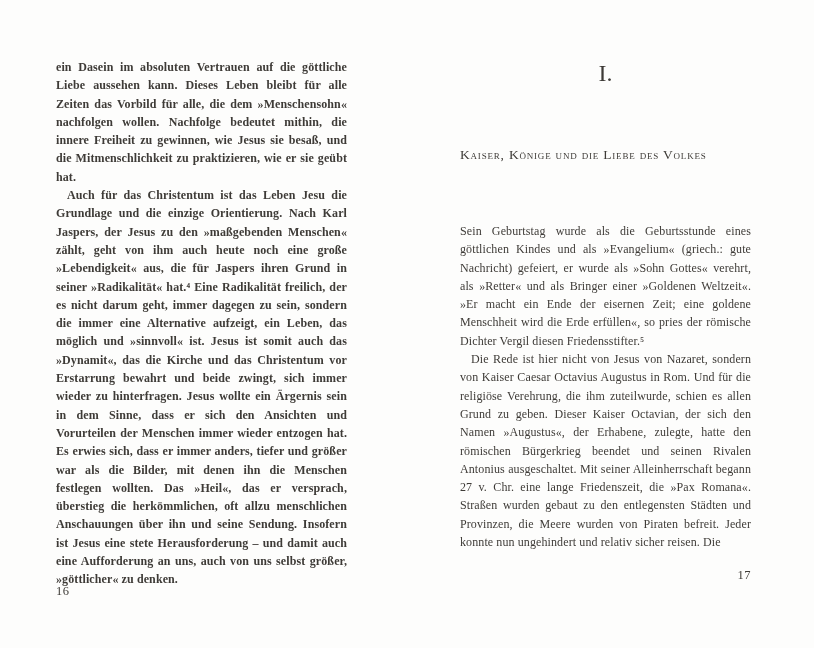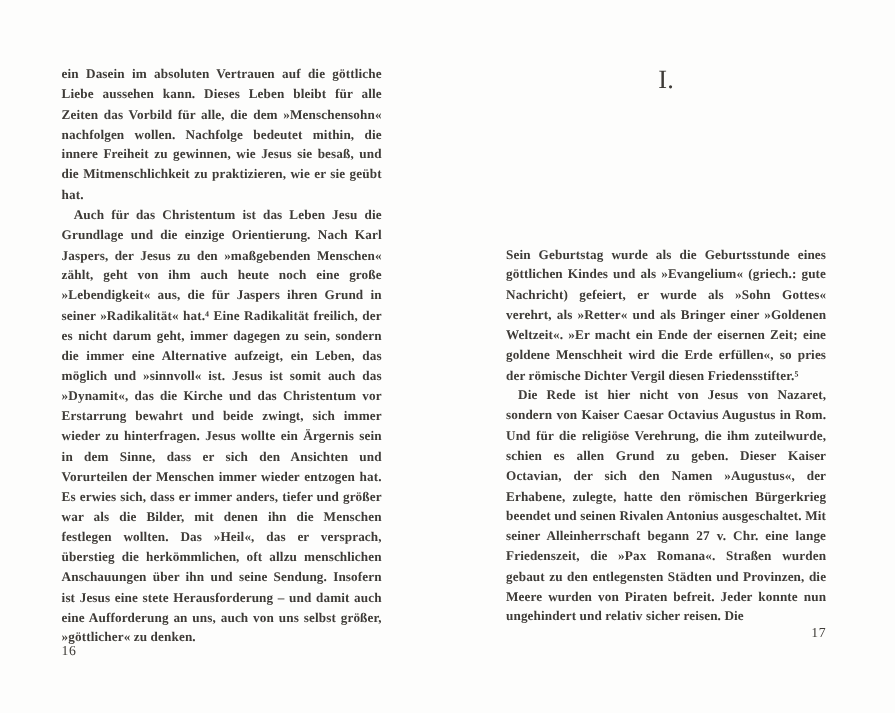--- a/index.html
+++ b/index.html
@@ -24,21 +24,21 @@
     position:absolute;
     width:291px;
     font-size:12px;
     line-height:18.3px;
     text-align:justify;
     hyphens:auto;
     -webkit-hyphens:auto;
     letter-spacing:0.1px;
   }
   .page-left .page-body{left:56px;top:58px;font-weight:bold;}
-  .page-right .page-body{left:53px;top:222px;font-weight:bold;} 
+  .page-right .page-body{left:53px;top:222px;} 
 
   .para{margin:0;}
   .para.indent{text-indent:11px;}
 
   .chapter-number{
     position:absolute;
     left:53px;width:291px;top:60px;
     font-size:24px;
     text-align:center;
     color:var(--ink);
@@ -71,20 +71,21 @@
   <section class="page page-left">
     <div class="page-body">
       <p class="para noindent" lang="de">ein Dasein im absoluten Vertrauen auf die göttliche Liebe aussehen kann. Dieses Leben bleibt für alle Zeiten das Vorbild für alle, die dem »Menschensohn« nachfolgen wollen. Nachfolge bedeutet mithin, die innere Freiheit zu gewinnen, wie Jesus sie besaß, und die Mitmenschlichkeit zu praktizieren, wie er sie geübt hat.</p>
       <p class="para indent" lang="de">Auch für das Christentum ist das Leben Jesu die Grundlage und die einzige Orientierung. Nach Karl Jaspers, der Jesus zu den »maßgebenden Menschen« zählt, geht von ihm auch heute noch eine große »Lebendigkeit« aus, die für Jaspers ihren Grund in seiner »Radikalität« hat.⁴ Eine Radikalität freilich, der es nicht darum geht, immer dagegen zu sein, sondern die immer eine Alternative aufzeigt, ein Leben, das möglich und »sinnvoll« ist. Jesus ist somit auch das »Dynamit«, das die Kirche und das Christentum vor Erstarrung bewahrt und beide zwingt, sich immer wieder zu hinterfragen. Jesus wollte ein Ärgernis sein in dem Sinne, dass er sich den Ansichten und Vorurteilen der Menschen immer wieder entzogen hat. Es erwies sich, dass er immer anders, tiefer und größer war als die Bilder, mit denen ihn die Menschen festlegen wollten. Das »Heil«, das er versprach, überstieg die herkömmlichen, oft allzu menschlichen Anschauungen über ihn und seine Sendung. Insofern ist Jesus eine stete Herausforderung – und damit auch eine Aufforderung an uns, auch von uns selbst größer, »göttlicher« zu denken.</p>
     </div>
     <div class="pagenum pagenum-left">16</div>
   </section>
 
   <section class="page page-right">
     <div class="chapter-number">I.</div>
+    <h1 class="chapter-title">Kaiser, Könige und die Liebe des Volkes</h1>
     <div class="page-body">
       <p class="para noindent" lang="de">Sein Geburtstag wurde als die Geburtsstunde eines göttlichen Kindes und als »Evangelium« (griech.: gute Nachricht) gefeiert, er wurde als »Sohn Gottes« verehrt, als »Retter« und als Bringer einer »Goldenen Weltzeit«. »Er macht ein Ende der eisernen Zeit; eine goldene Menschheit wird die Erde erfüllen«, so pries der römische Dichter Vergil diesen Friedensstifter.⁵</p>
       <p class="para indent" lang="de">Die Rede ist hier nicht von Jesus von Nazaret, sondern von Kaiser Caesar Octavius Augustus in Rom. Und für die religiöse Verehrung, die ihm zuteilwurde, schien es allen Grund zu geben. Dieser Kaiser Octavian, der sich den Namen »Augustus«, der Erhabene, zulegte, hatte den römischen Bürgerkrieg beendet und seinen Rivalen Antonius ausgeschaltet. Mit seiner Alleinherrschaft begann 27 v. Chr. eine lange Friedenszeit, die »Pax Romana«. Straßen wurden gebaut zu den entlegensten Städten und Provinzen, die Meere wurden von Piraten befreit. Jeder konnte nun ungehindert und relativ sicher reisen. Die</p>
     </div>
     <div class="pagenum pagenum-right">17</div>
   </section>
 
 </div>
 
 </body></html>

